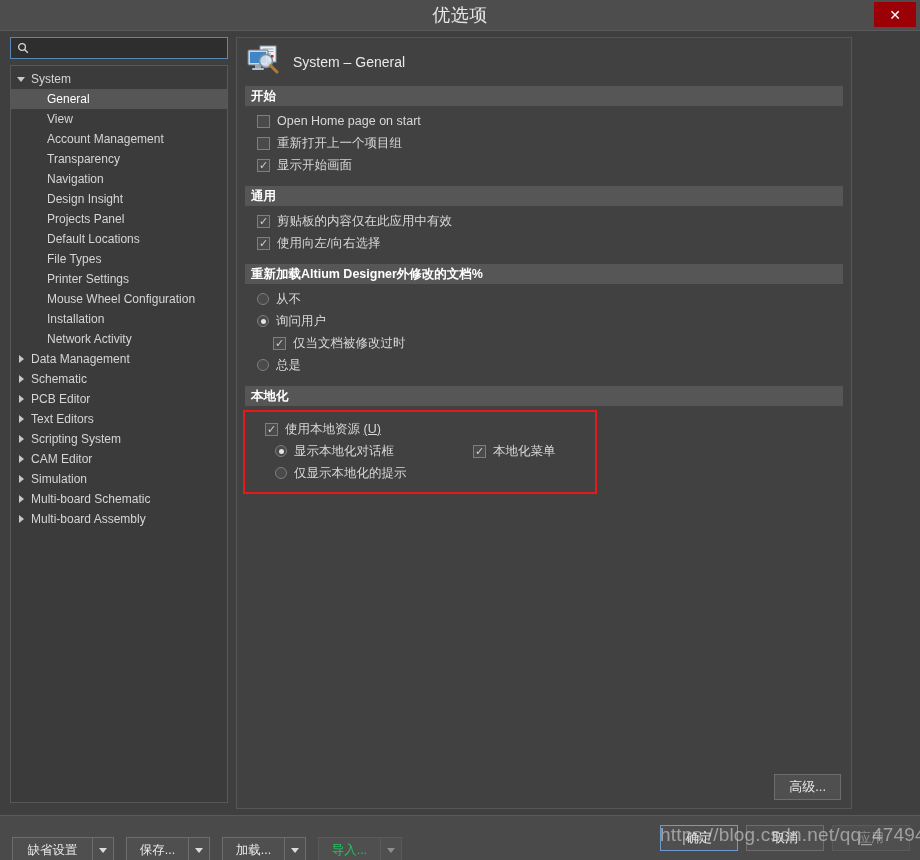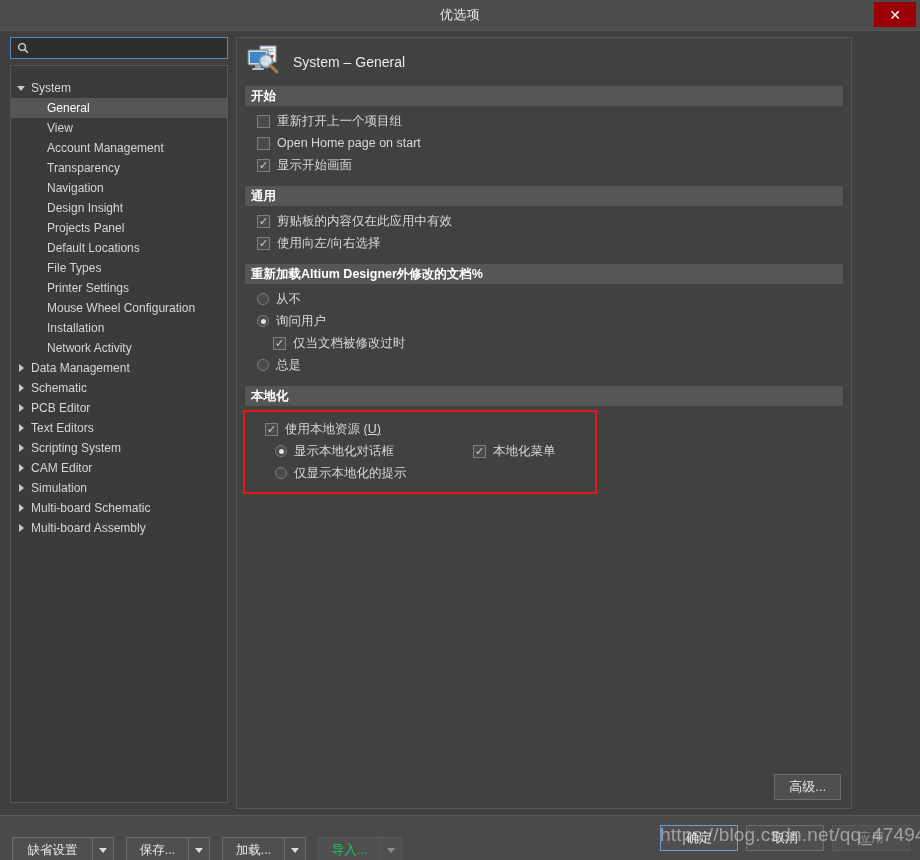--- a/index.html
+++ b/index.html
@@ -17,21 +17,21 @@
 
   
   .titlebar {
     position: absolute; top: 0; left: 0;
     width: 920px; height: 30px;
     background: #4d4d4d;
     display: flex; align-items: center; justify-content: center;
   }
   .titlebar-text {
     color: #e6e6e6;
-    font-size: 13px;
+    font-size: 18px;
     letter-spacing: .5px;
   }
   .close-btn {
     position: absolute; top: 2px; right: 4px;
     width: 42px; height: 25px;
     background: #9b0006;
     display: flex; align-items: center; justify-content: center;
     color: #ffffff;
     font-size: 14px;
     font-weight: bold;
@@ -75,21 +75,21 @@
     padding: 0 2px;
     height: 18px;
   }
   .tree {
     position: absolute; top: 28px; left: 0;
     width: 218px; height: 738px;
     background: #3b3b3b;
     border: 1px solid #585858;
     box-sizing: border-box;
     overflow: hidden;
-    padding-top: 12px;
+    padding-top: 3px;
   }
   .tree-row {
     display: flex; align-items: center;
     height: 20px;
     font-size: 12px;
     color: #d5d5d5;
     cursor: default;
     padding-left: 2px;
   }
   .tree-row.selected {
@@ -454,25 +454,25 @@
           </svg>
         </span>
         <span class="page-head-title">System – General</span>
       </div>
 
       <div class="section-bar">开始</div>
       <div class="gap-4"></div>
       <div id="startup-options">
           <div class="opt-row">
             <span class="cb"></span>
+            <span class="opt-label">Open Home page on start</span>
+          </div>
+          <div class="opt-row">
+            <span class="cb"></span>
             <span class="opt-label">重新打开上一个项目组</span>
-          </div>
-          <div class="opt-row">
-            <span class="cb"></span>
-            <span class="opt-label">Open Home page on start</span>
           </div>
           <div class="opt-row">
             <span class="cb">
               <span class="tick">✓</span>
             </span>
             <span class="opt-label">显示开始画面</span>
           </div>
         </div>
 
       <div class="gap-10"></div>

